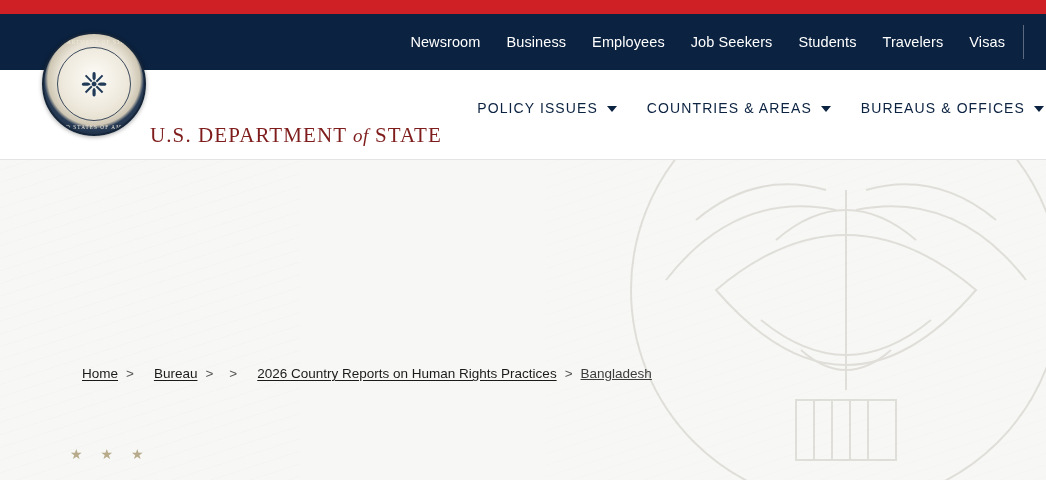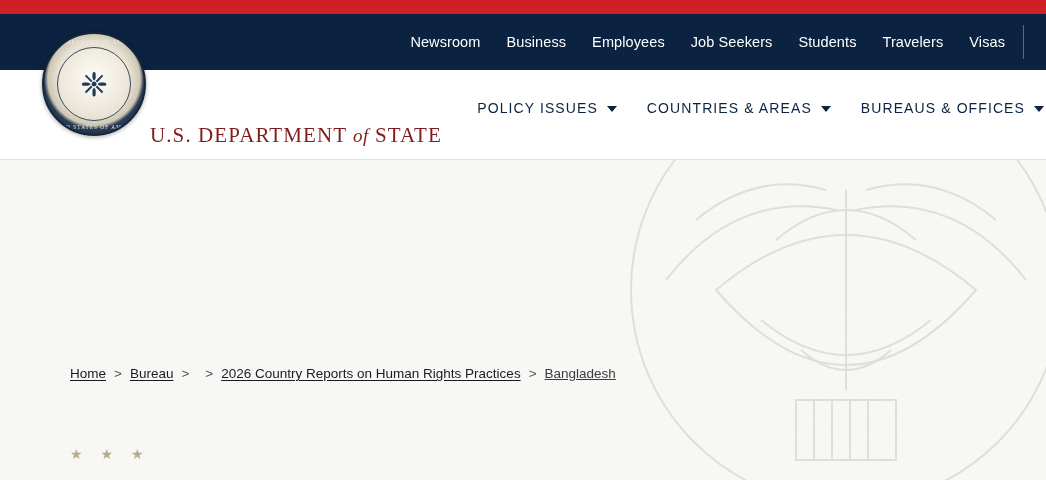--- a/index.html
+++ b/index.html
@@ -191,20 +191,21 @@
     color: #333;
     display: flex;
     align-items: center;
     flex-wrap: nowrap;
     gap: 0;
     z-index: 5;
   }
   .breadcrumb a {
     color: #1b1b1b;
     text-underline-offset: 2px;
+    margin-left: 12px;
   }
   .breadcrumb .sep {
     margin: 0 8px;
     color: #555;
   }
   .breadcrumb .current { color: #3c3c3c; text-decoration: underline; }
 
   .stars {
     position: absolute;
     left: 70px;

